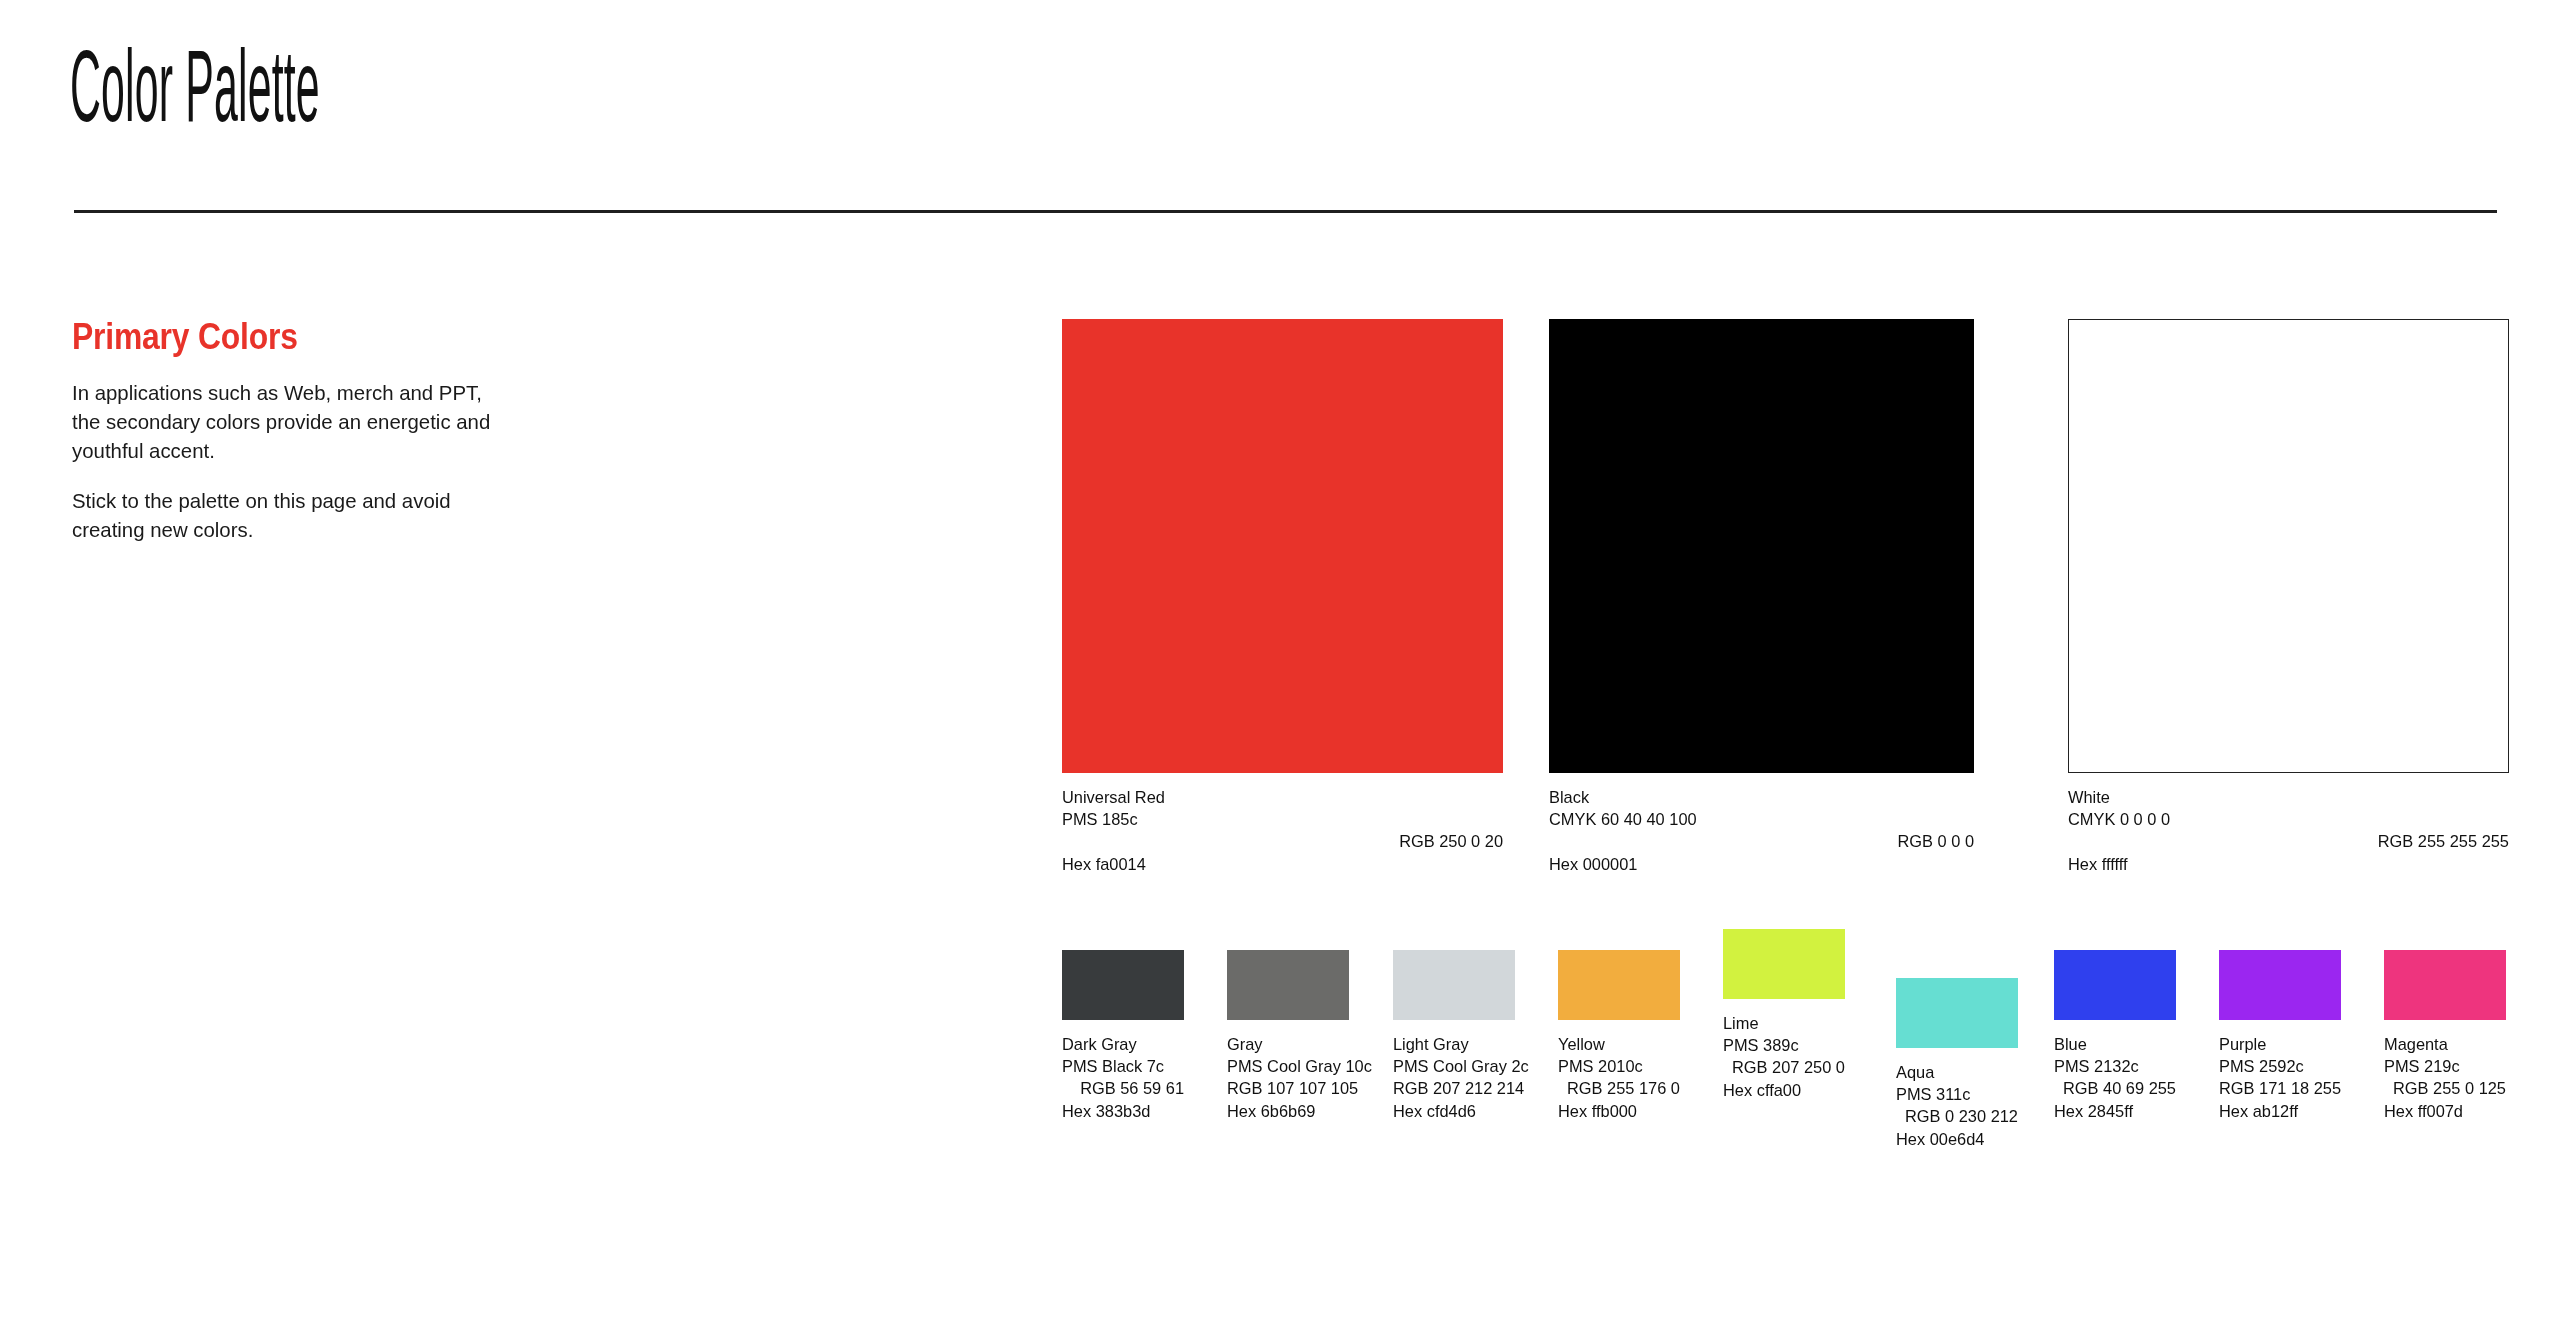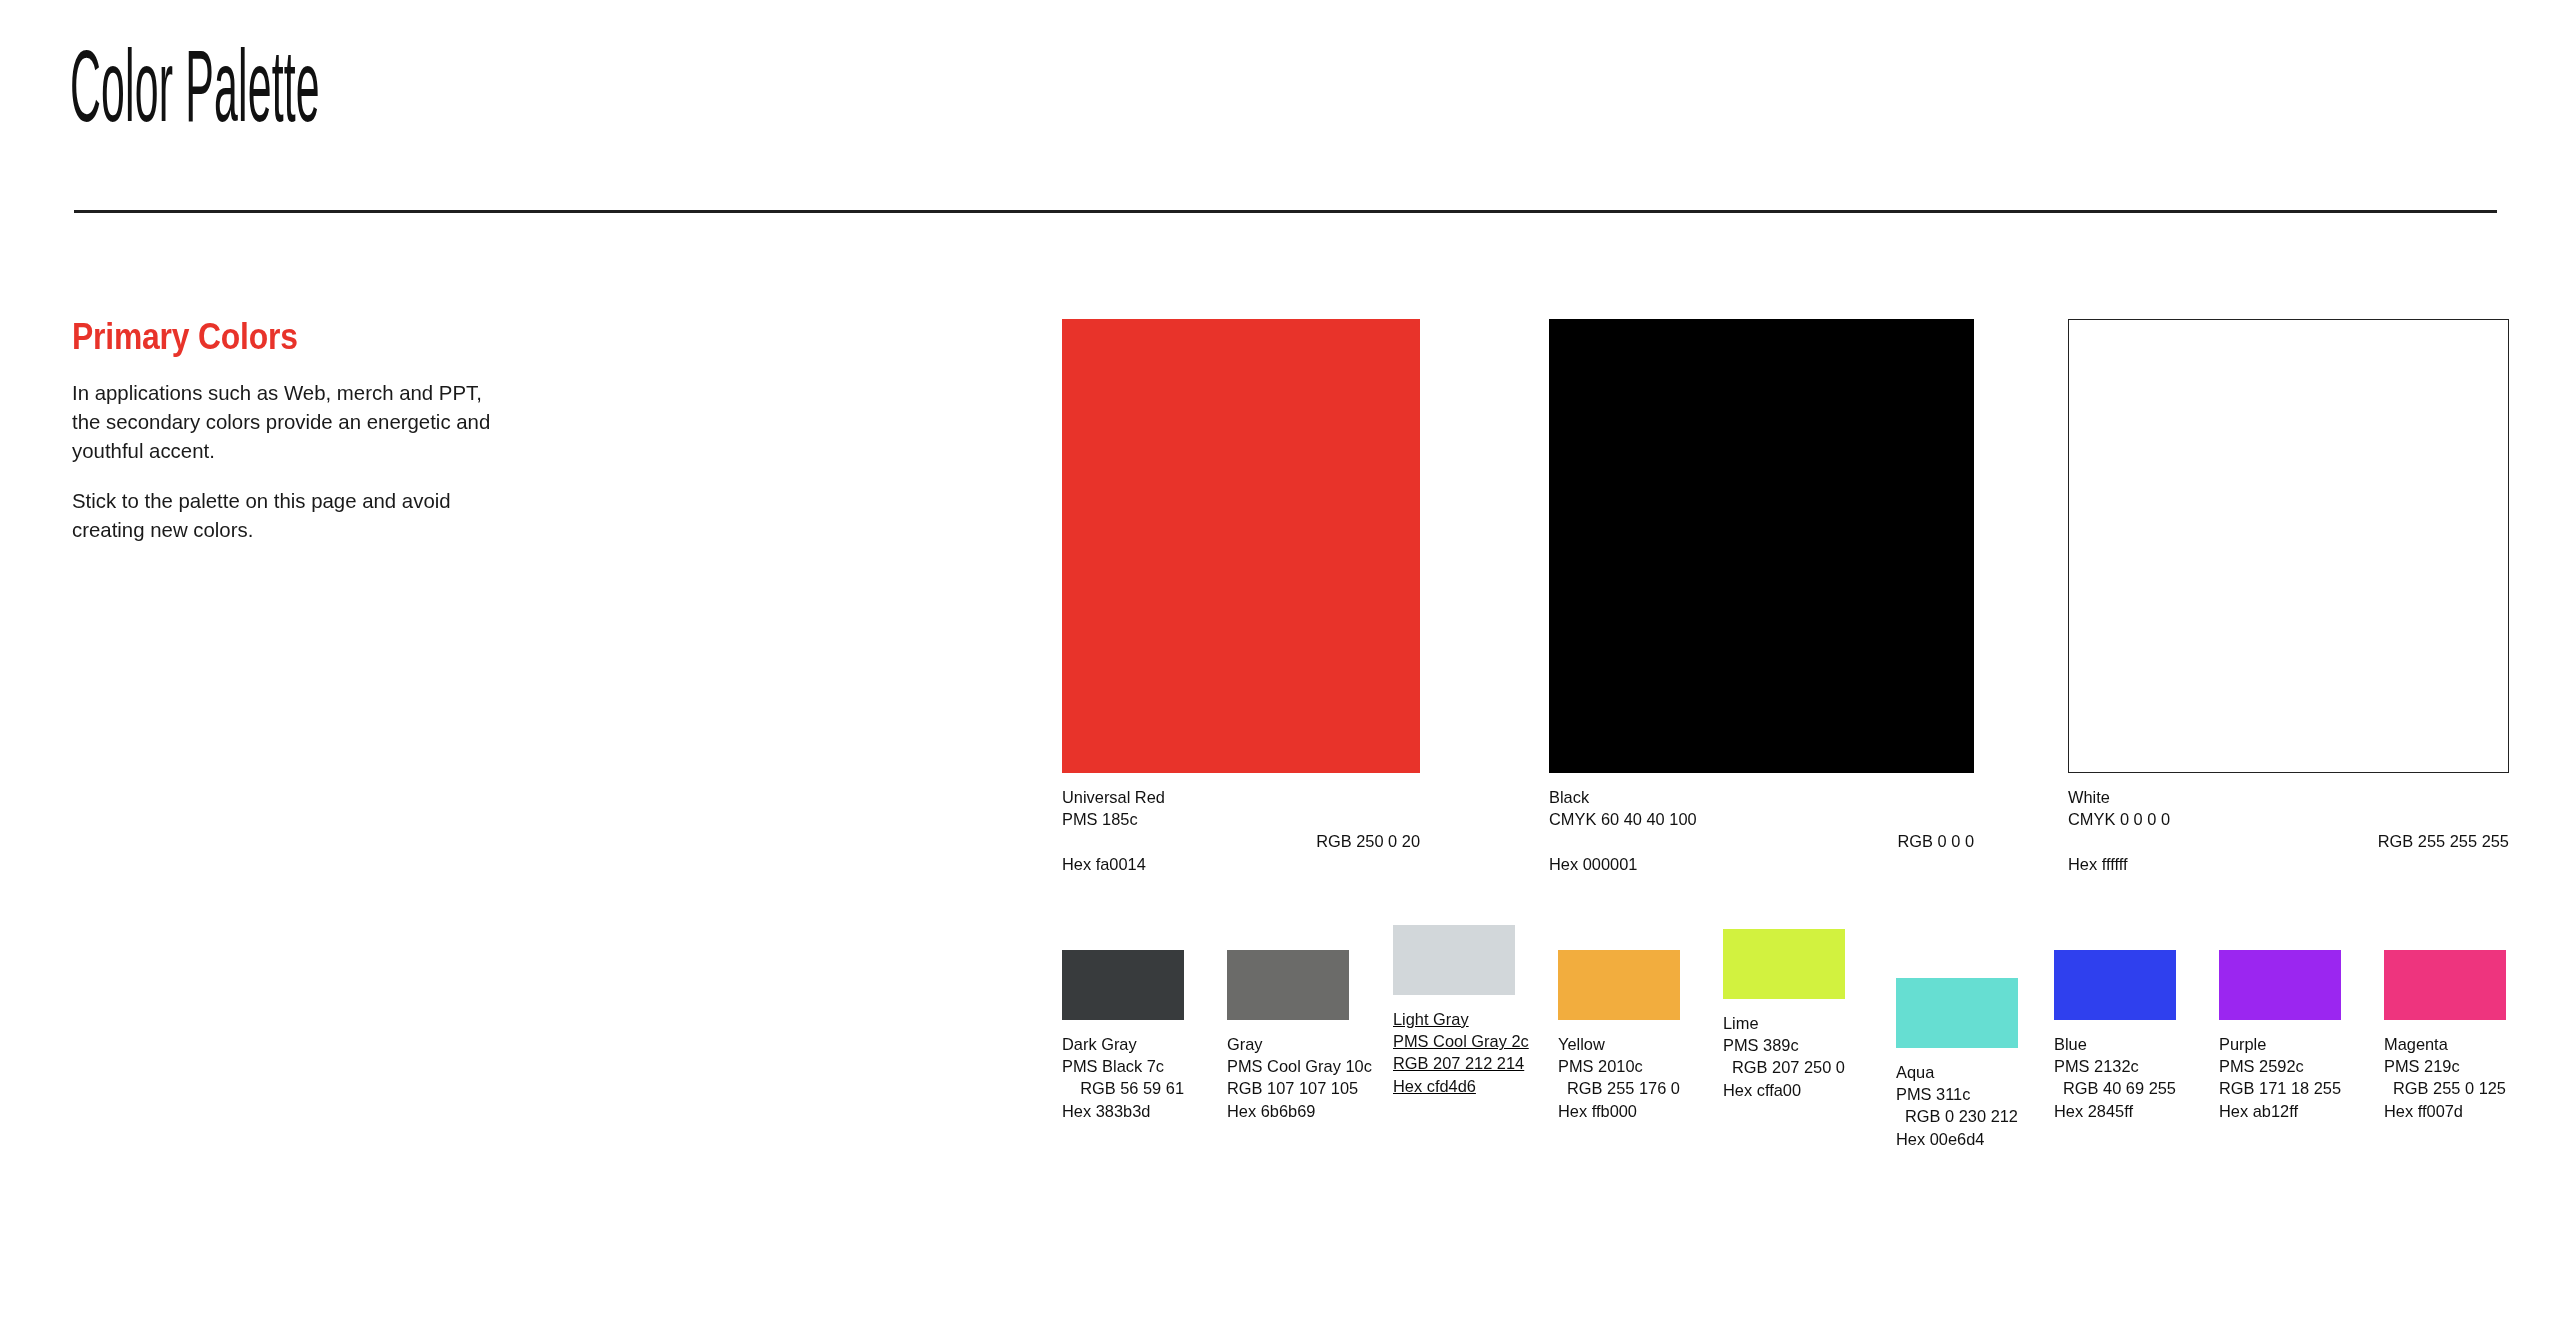--- a/index.html
+++ b/index.html
@@ -119,21 +119,21 @@
 
 
   <p class="body-par">In applications such as Web, merch and PPT, the secondary colors provide an energetic and youthful accent.</p>
 
   <p class="body-par">Stick to the palette on this page and avoid creating new colors.</p>
 </div>
 
 <div class="swatch-area">
 
   <div class="primary-row" id="primary-row">
-      <div class="swatch primary" style="left: 0px; top: 0px; width: 358px;">
+      <div class="swatch primary" style="left: 0px; top: 0px; width: 441px;">
         <div class="swatch-chip" style="background: rgb(232, 51, 42);"></div>
         <div class="swatch-label">
           <span class="nm">Universal Red</span>
           <span class="sp">PMS 185c</span>
           <span class="rgb">RGB 250 0 20</span>
           <span class="hex">Hex fa0014</span>
         </div>
       </div>
       <div class="swatch primary" style="left: 487px; top: 0px; width: 425px;">
         <div class="swatch-chip" style="background: rgb(0, 0, 0);"></div>
@@ -167,21 +167,21 @@
       </div>
       <div class="swatch secondary" style="left: 165px; top: 631px; width: 122px;">
         <div class="swatch-chip" style="background: rgb(107, 107, 105);"></div>
         <div class="swatch-label">
           <span class="nm">Gray</span>
           <span class="sp">PMS Cool Gray 10c</span>
           <span class="rgb">RGB 107 107 105</span>
           <span class="hex">Hex 6b6b69</span>
         </div>
       </div>
-      <div class="swatch secondary" style="left: 331px; top: 606px; width: 122px; text-decoration: underline;">
+      <div class="swatch secondary" style="left: 331px; top: 631px; width: 122px;">
         <div class="swatch-chip" style="background: rgb(210, 215, 218);"></div>
         <div class="swatch-label">
           <span class="nm">Light Gray</span>
           <span class="sp">PMS Cool Gray 2c</span>
           <span class="rgb">RGB 207 212 214</span>
           <span class="hex">Hex cfd4d6</span>
         </div>
       </div>
       <div class="swatch secondary" style="left: 496px; top: 631px; width: 122px;">
         <div class="swatch-chip" style="background: rgb(242, 173, 62);"></div>

